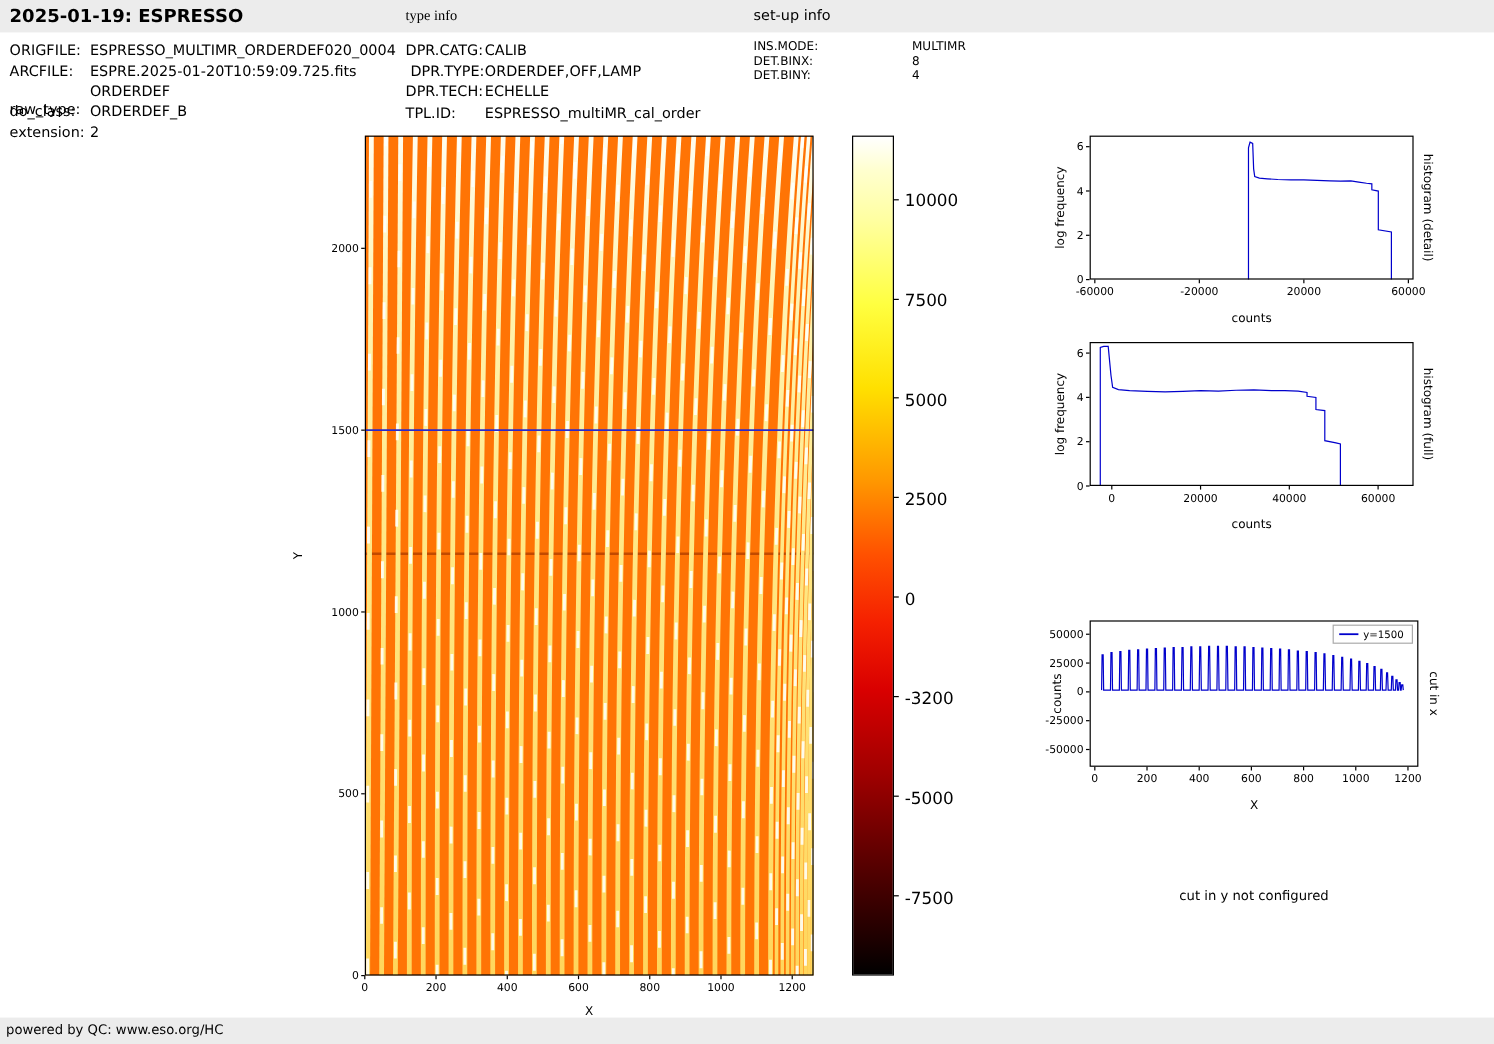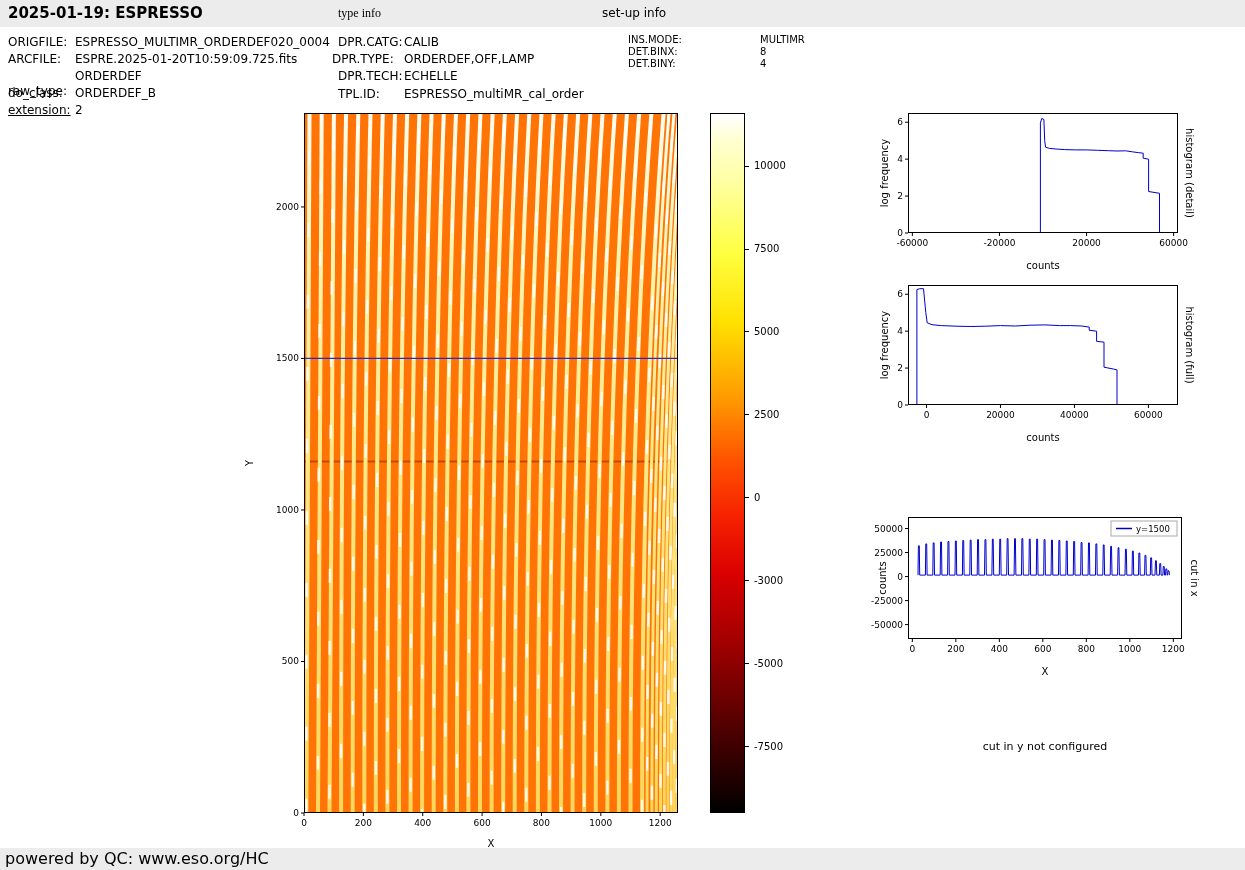--- a/index.html
+++ b/index.html
@@ -26,50 +26,50 @@
   #colorbar{position:absolute;left:710px;top:113px;width:35px;height:700px;}
   .cbar-gradient{
     position:absolute;left:0;top:0;width:35px;height:700px;
     border:1px solid #000;box-sizing:border-box;
     background:linear-gradient(to bottom,
       #ffffff 0%, #ffffcf 4%, #ffffa0 10%, #ffff40 20%, #ffe000 30%,
       #ff9800 41%, #ff5000 50%, #f52000 58%, #d90000 66%, #a00000 76%,
       #500000 88%, #1c0000 96%, #000000 100%);
   }
   .cbar-mark{position:absolute;left:35px;width:4px;height:1px;background:#000;}
-  .cbar-label{position:absolute;left:44px;font-size:10px;white-space:nowrap;}
+  .cbar-label{position:absolute;left:44px;font-size:14px;white-space:nowrap;}
   #cut-y-note{left:908px;top:740px;width:274px;text-align:center;font-size:11px;}
-  .foot-text{font-size:16px;line-height:22px;text-align:center;}
+  .foot-text{font-size:11px;line-height:22px;text-align:center;}
 </style>
 </head>
 <body>
 
 <div id="topbar" class="bar">
   <span id="page-title" class="abs">2025-01-19: ESPRESSO</span>
   <span class="abs bar-section" style="left:338px;font-family:Liberation Serif, serif;">type info</span>
-  <span class="abs bar-section" style="left:602px;">set-up info</span>
+  <span class="abs bar-section" style="left:628px;">set-up info</span>
 </div>
 
 <div>
   <span class="abs info-label" style="left:8px;top:35px;">ORIGFILE:</span>
   <span class="abs info-value" style="left:75px;top:35px;" id="origfile-value">ESPRESSO_MULTIMR_ORDERDEF020_0004</span>
   <span class="abs info-label" style="left:8px;top:52px;">ARCFILE:</span>
   <span class="abs info-value" style="left:75px;top:52px;">ESPRE.2025-01-20T10:59:09.725.fits</span>
   <span class="abs info-label" style="left:8px;top:84px;">raw_type:</span>
   <span class="abs info-value" style="left:75px;top:69px;">ORDERDEF</span>
   <span class="abs info-label" style="left:8px;top:86px;">do_class:</span>
   <span class="abs info-value" style="left:75px;top:86px;">ORDERDEF_B</span>
-  <span class="abs info-label" style="left:8px;top:103px;text-decoration:underline;">extension:</span>
+  <span class="abs info-label" style="left:8px;top:103px;">extension:</span>
   <span class="abs info-value" style="left:75px;top:103px;">2</span>
 </div>
 
 <div>
   <span class="abs info-label" style="left:338px;top:35px;">DPR.CATG:</span>
   <span class="abs info-value" style="left:404px;top:35px;">CALIB</span>
-  <span class="abs info-label" style="left:332px;top:52px;">DPR.TYPE:</span>
+  <span class="abs info-label" style="left:342px;top:52px;">DPR.TYPE:</span>
   <span class="abs info-value" style="left:404px;top:52px;">ORDERDEF,OFF,LAMP</span>
   <span class="abs info-label" style="left:338px;top:69px;">DPR.TECH:</span>
   <span class="abs info-value" style="left:404px;top:69px;">ECHELLE</span>
   <span class="abs info-label" style="left:338px;top:87px;">TPL.ID:</span>
   <span class="abs info-value" style="left:404px;top:87px;">ESPRESSO_multiMR_cal_order</span>
 </div>
 
 <div>
   <span class="abs info-small" style="left:628px;top:34px;">INS.MODE:</span>
   <span class="abs info-small" style="left:760px;top:34px;">MULTIMR</span>
@@ -209,21 +209,21 @@
     <div class="cbar-label" style="top: 47.0806px;">10000</div>
     <div class="cbar-mark" style="top: 135.519px;"></div>
     <div class="cbar-label" style="top: 130.019px;">7500</div>
     <div class="cbar-mark" style="top: 218.457px;"></div>
     <div class="cbar-label" style="top: 212.957px;">5000</div>
     <div class="cbar-mark" style="top: 301.396px;"></div>
     <div class="cbar-label" style="top: 295.896px;">2500</div>
     <div class="cbar-mark" style="top: 384.334px;"></div>
     <div class="cbar-label" style="top: 378.834px;">0</div>
     <div class="cbar-mark" style="top: 467.273px;"></div>
-    <div class="cbar-label" style="top: 461.773px;">-3000</div>
+    <div class="cbar-label" style="top: 461.773px;">-3200</div>
     <div class="cbar-mark" style="top: 550.211px;"></div>
     <div class="cbar-label" style="top: 544.711px;">-5000</div>
     <div class="cbar-mark" style="top: 633.149px;"></div>
     <div class="cbar-label" style="top: 627.649px;">-7500</div>
   </div>
 
 <div class="chart" style="left:908px;top:113px;width:270px;height:120px;"><svg width="270" height="120" style="overflow: visible;">
       <polyline points="132.4,120.0 132.4,10.2 133.7,5.5 135.9,6.5 136.7,27.7 137.6,34.2 141.5,35.4 148.1,36.0 156.8,36.6 167.7,36.9 178.5,36.9 189.4,37.3 200.3,37.7 209.0,38.0 217.7,37.8 224.3,38.8 230.8,39.7 235.2,40.2 235.2,45.2 240.6,46.2 240.6,78.5 251.5,80.3 251.5,120.0" fill="none" stroke="#0000cc" stroke-width="1"></polyline>
       <rect x="0.5" y="0.5" width="269" height="119" fill="none" stroke="#000" stroke-width="1"></rect>
       <line x1="4.354838709677419" y1="120" x2="4.354838709677419" y2="123" stroke="#000"></line>

